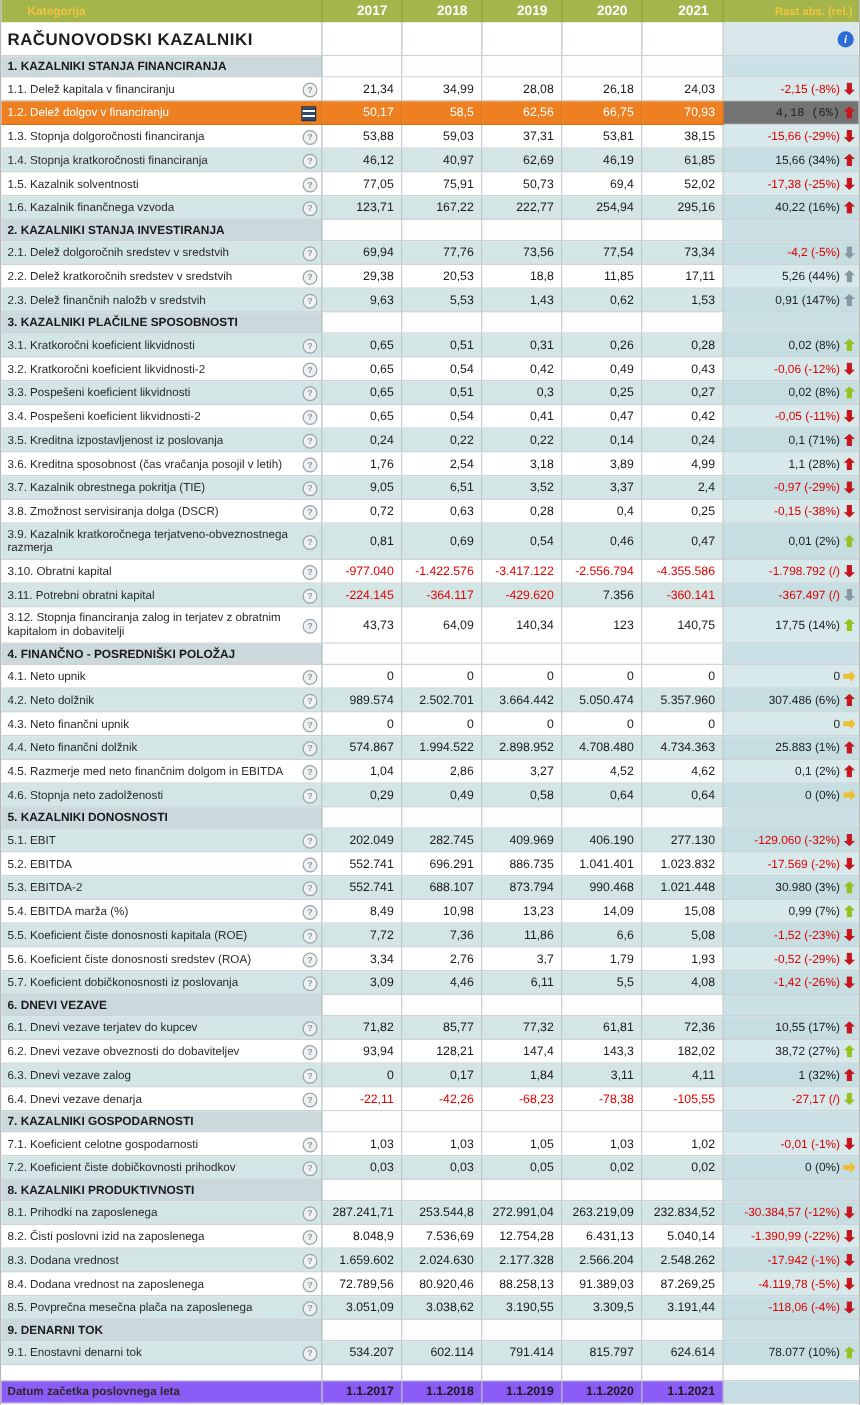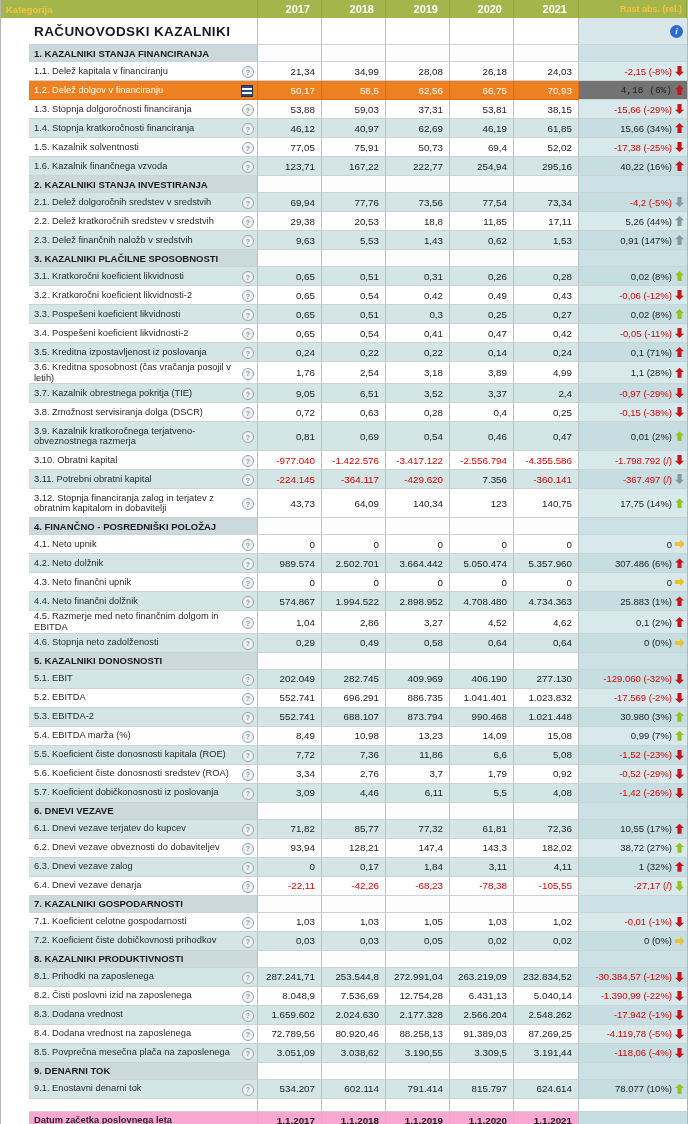--- a/index.html
+++ b/index.html
@@ -8,21 +8,21 @@
     font-family:"Liberation Sans","DejaVu Sans",sans-serif;
     color:#222;overflow:hidden;position:relative;
     border-left:1px solid #b6b6b6;border-right:1px solid #b6b6b6;box-sizing:border-box;
   }
   .row{display:grid;grid-template-columns:257px 64px 64px 64px 64px 65px 1fr;box-sizing:border-box;}
   .cell{display:flex;align-items:center;box-sizing:border-box;border-right:1px solid #b9c1c4;border-bottom:1px solid #cdd3d5;min-height:100%;}
   .cell:last-child{border-right:none;}
   
   .thead{height:18px;background:#a4b54b;}
   .thead .cell{border-right:1px solid #93a43f;border-bottom:none;}
-  .h-cat{color:#f2c53d;font-size:9.5px;font-weight:bold;padding-left:5px;}
+  .h-cat{color:#f2c53d;font-size:9.5px;font-weight:bold;padding-left:21px;}
   .h-year{color:#ffffff;font-size:11px;font-weight:bold;justify-content:flex-end;padding-right:11px;}
   .h-growth{color:#f2c53d;font-size:9px;font-weight:bold;justify-content:flex-end;padding-right:4px;}
   
   .title-row{height:27px;background:#fff;}
   .title-row .lblcell{font-size:13.5px;font-weight:bold;color:#1c1c1c;padding-left:5px;letter-spacing:.4px;}
   .title-row .gcell{background:#d9e7ea;justify-content:flex-end;padding-right:4px;}
   .info-ic{width:13px;height:13px;border-radius:50%;background:#2a6bd6;color:#fff;font-size:9px;font-weight:bold;
     display:flex;align-items:center;justify-content:center;font-family:"Liberation Serif","DejaVu Serif",serif;font-style:italic;}
   
   .section-row{height:17px;}
@@ -33,21 +33,21 @@
   .drow{min-height:19px;}
   .drow.tall{min-height:29px;}
   .drow.w .cell{background:#ffffff;}
   .drow.b .cell{background:#d3e5e5;}
   .drow.hl .cell{background:#ef8022;border-right-color:#d96f12;border-bottom-color:#d96f12;}
   .drow.hl .lbl-txt{color:#ffffff;}
   .drow.hl .val{color:#ffffff;}
   .drow.w .gcell{background:#d8e9ec;}
   .drow.b .gcell{background:#c6dee2;}
   .drow.hl .gcell{background:#737373;border-right-color:#b9c1c4;border-bottom-color:#cdd3d5;font-family:Liberation Mono, monospace;}
-  .lblcell{position:relative;padding-left:5px;padding-right:18px;margin-left:28px;}
+  .lblcell{position:relative;padding-left:5px;padding-right:18px;}
   .lbl-txt{font-size:9.3px;color:#2a2a2a;line-height:1.15;}
   .help-ic{position:absolute;right:3px;top:50%;margin-top:-5px;width:10px;height:10px;border-radius:50%;
     border:1px solid #9aa4a8;background:#eef2f3;color:#8a949a;font-size:7px;font-weight:bold;
     display:flex;align-items:center;justify-content:center;line-height:1;}
   .chart-ic{position:absolute;right:4px;top:50%;margin-top:-5px;width:10px;height:10px;
     background:repeating-linear-gradient(#2c4a6e 0 2px,#ffffff 2px 4px);border:1px solid #23354a;}
   .ycell{justify-content:flex-end;padding-right:6px;}
   .val{font-size:9.8px;color:#1a1a1a;}
   .neg{color:#e00000;text-align:right;}
   .gcell{justify-content:flex-end;padding-right:3px;gap:3px;}
@@ -60,21 +60,21 @@
   .c-red{background:#c5161d;}
   .c-green{background:#96c11f;}
   .c-grey{background:#8796a1;}
   .c-yellow{background:#eebf2e;}
   
   .spacer-row{height:13px;}
   .spacer-row .cell{background:#fff;}
   .date-row{height:18px;}
   .date-row .lbl-txt{font-weight:bold;font-size:9.3px;}
   .date-row .val{font-weight:bold;}
-  .date-row.b .cell{background:#f9a8d4;}
+  .date-row.b .cell{background:#8b5cf6;}
   .date-row.b .gcell{background:#c6dee2;}
   .date-row.w .cell{background:#ffffff;}
   .date-row.w .gcell{background:#ffffff;}
 </style>
 </head>
 <body>
 
 <div class="app">
 
   <div class="row thead">
@@ -966,21 +966,21 @@
         <div class="cell ycell">
           <span class="val">2,76</span>
         </div>
         <div class="cell ycell">
           <span class="val">3,7</span>
         </div>
         <div class="cell ycell">
           <span class="val">1,79</span>
         </div>
         <div class="cell ycell">
-          <span class="val">0,92</span>
+          <span class="val">1,93</span>
         </div>
         <div class="cell gcell">
           <span class="gtxt neg">-0,52 (-29%)</span>
           <div class="arrow down c-red"></div>
         </div>
       </div>
       <div class="row drow b">
         <div class="cell lblcell">
           <span class="lbl-txt">5.7. Koeficient dobičkonosnosti iz poslovanja</span>
           <span class="help-ic">?</span>

